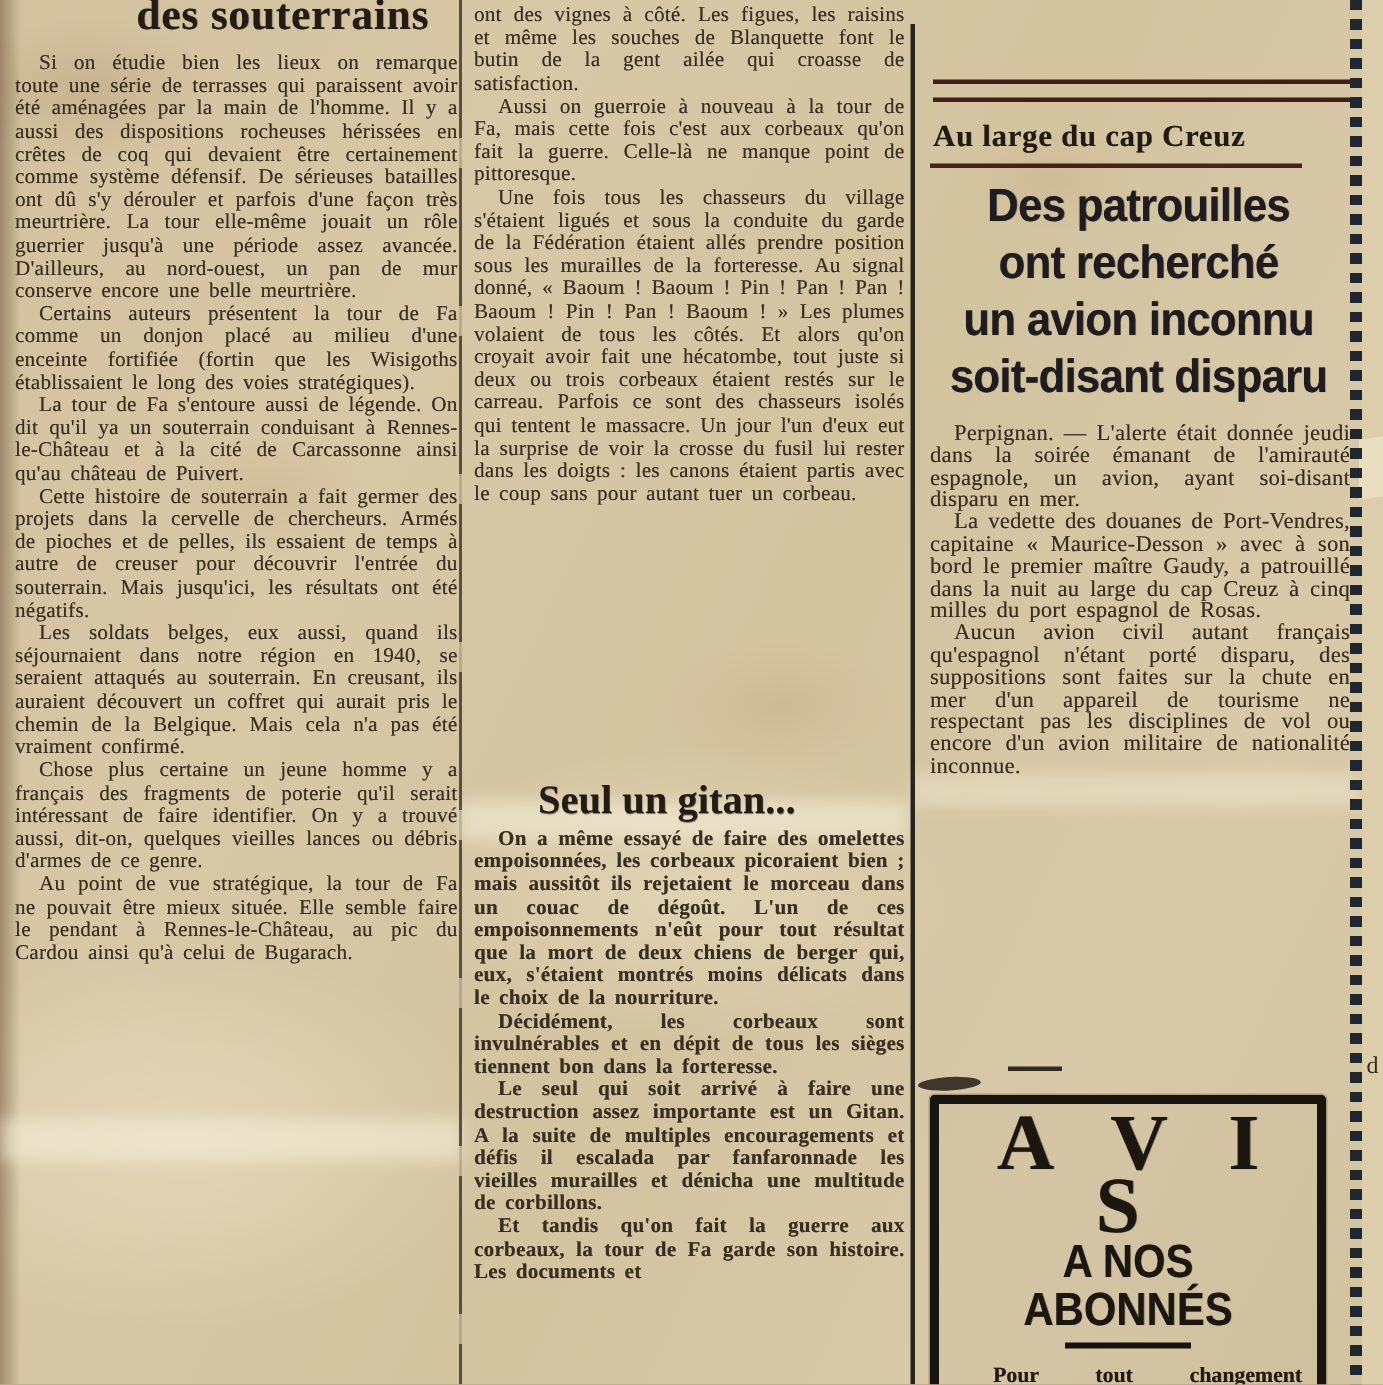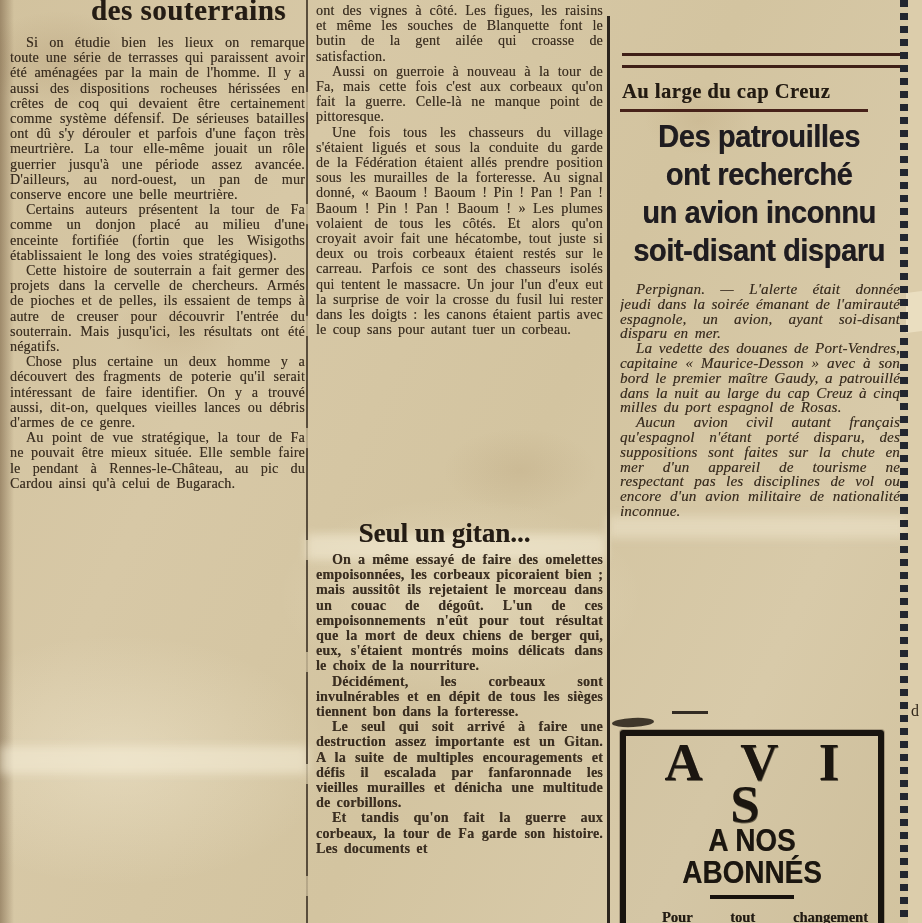--- a/index.html
+++ b/index.html
@@ -58,21 +58,21 @@
   .double-rule{position:absolute;top:13px;left:4px;right:6px;height:9px;
     border-top:3px solid #3f1f17;border-bottom:3px solid #3f1f17;}
   .kicker{position:absolute;top:40px;left:4px;margin:0;font-size:20.5px;font-weight:bold;
     letter-spacing:.5px;color:#231b12;text-shadow:.3px .3px .4px rgba(30,22,14,.5);}
   .kicker-underline{position:absolute;top:69px;left:2px;width:248px;height:3px;background:#47221a;}
   .headline{position:absolute;top:78px;left:0;right:6px;text-align:center;
     font-family:"Liberation Sans","DejaVu Sans",sans-serif;font-weight:bold;
     font-size:31px;line-height:38px;letter-spacing:-.5px;color:#1f1c20;
     transform:scaleX(.94);transform-origin:center;
     text-shadow:.4px .4px .5px rgba(20,16,20,.6);}
-  .right-body{position:absolute;top:242px;left:2px;right:6px;bottom:240px;overflow:hidden;font-style:italic;}
+  .right-body{position:absolute;top:242px;left:2px;right:6px;bottom:240px;overflow:hidden;}
   .right-body p{font-size:15px;line-height:14.8px;}
   .end-dash{position:absolute;top:671px;left:54px;width:36px;height:3px;background:#322b23;}
   .ink-smudge{position:absolute;top:678px;left:-6px;width:42px;height:9px;background:#241d15;
     border-radius:50%;opacity:.85;transform:rotate(-3deg);}
 
   .notice-box{position:absolute;top:690px;left:2px;width:252px;height:214px;
     border:6px solid #18140f;border-radius:3px;background:rgba(30,20,10,.02);
     box-shadow:0 0 0 1px rgba(30,20,10,.25);}
   .avis-title{margin-top:5px;text-align:center;font-size:53px;font-weight:bold;
     letter-spacing:14px;text-indent:14px;color:#1b1610;line-height:42px;
@@ -101,22 +101,24 @@
   <div class="shade-left"></div>
   <div class="fold fold-1"></div>
   <div class="fold fold-2"></div>
   <div class="fold fold-3"></div>
 
   <section class="col col-left">
     <h1 class="h-souterrains">des souterrains</h1>
     <div class="body-text">
         <p class="para">Si on étudie bien les lieux on remarque toute une série de terrasses qui paraissent avoir été aménagées par la main de l'homme. Il y a aussi des dispositions rocheuses hérissées en crêtes de coq qui devaient être certainement comme système défensif. De sérieuses batailles ont dû s'y dérouler et parfois d'une façon très meurtrière. La tour elle-même jouait un rôle guerrier jusqu'à une période assez avancée. D'ailleurs, au nord-ouest, un pan de mur conserve encore une belle meurtrière.</p>
         <p class="para">Certains auteurs présentent la tour de Fa comme un donjon placé au milieu d'une enceinte fortifiée (fortin que les Wisigoths établissaient le long des voies stratégiques).</p>
+        <p class="para">La tour de Fa s'entoure aussi de légende. On dit qu'il ya un souterrain conduisant à Rennes-le-Château et à la cité de Carcassonne ainsi qu'au château de Puivert.</p>
         <p class="para">Cette histoire de souterrain a fait germer des projets dans la cervelle de chercheurs. Armés de pioches et de pelles, ils essaient de temps à autre de creuser pour découvrir l'entrée du souterrain. Mais jusqu'ici, les résultats ont été négatifs.</p>
-        <p class="para">Chose plus certaine un deux homme y a découvert des fragments de poterie qu'il serait intéressant de faire identifier. On y a trouvé aussi, dit-on, quelques vieilles lances ou débris d'armes de ce genre.</p>
+        <p class="para">Les soldats belges, eux aussi, quand ils séjournaient dans notre région en 1940, se seraient attaqués au souterrain. En creusant, ils auraient découvert un coffret qui aurait pris le chemin de la Belgique. Mais cela n'a pas été vraiment confirmé.</p>
+        <p class="para">Chose plus certaine un jeune homme y a français des fragments de poterie qu'il serait intéressant de faire identifier. On y a trouvé aussi, dit-on, quelques vieilles lances ou débris d'armes de ce genre.</p>
         <p class="para">Au point de vue stratégique, la tour de Fa ne pouvait être mieux située. Elle semble faire le pendant à Rennes-le-Château, au pic du Cardou ainsi qu'à celui de Bugarach.</p>
       </div>
   </section>
 
   <div class="rule-left"></div>
 
   <section class="col col-mid">
     <div class="body-text mid-top flush-first">
         <p class="para">ont des vignes à côté. Les figues, les raisins et même les souches de Blanquette font le butin de la gent ailée qui croasse de satisfaction.</p>
         <p class="para">Aussi on guerroie à nouveau à la tour de Fa, mais cette fois c'est aux corbeaux qu'on fait la guerre. Celle-là ne manque point de pittoresque.</p>

